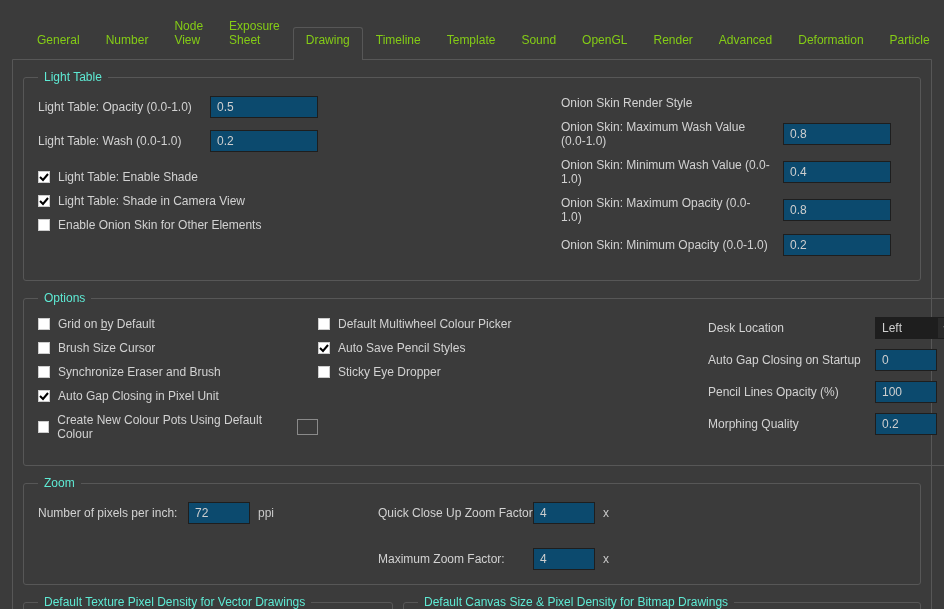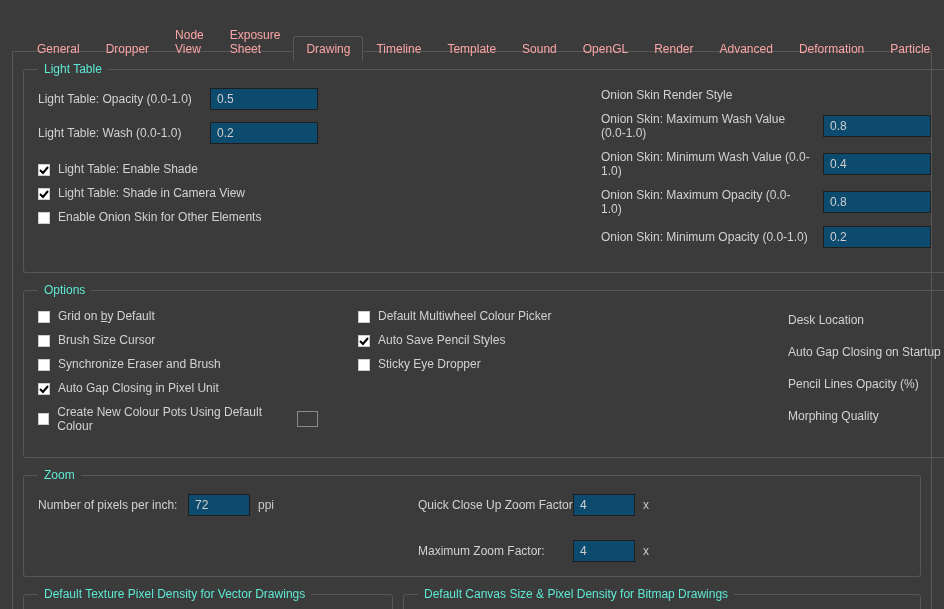--- a/index.html
+++ b/index.html
@@ -14,27 +14,27 @@
     overflow: hidden;
   }
   .root { padding: 0 12px 12px 12px; }
   .tabs {
     display: flex;
     align-items: flex-end;
     padding-left: 12px;
     margin-top: 12px;
   }
   .tab {
-    padding: 5px 12px 5px 12px;
+    padding: 5px 12px 13px 12px;
     border: 1px solid transparent;
     border-bottom: none;
-    color: #fca5a5;
+    color: #84cc16;
     cursor: default;
     position: relative;
-    top: 10px;
+    top: 1px;
     border-radius: 3px 3px 0 0;
   }
   .tab.active {
     border-color: #575757;
     background: #3b3b3b;
     z-index: 2;
   }
   .panel {
     border: 1px solid #575757;
     border-radius: 0 0 3px 3px;
@@ -47,21 +47,21 @@
     margin: 0 0 10px 0;
     padding: 12px 14px 14px 14px;
   }
   fieldset.group > legend {
     padding: 0 6px;
     color: #5eead4;
     font-size: 12px;
   }
   .row { display: flex; align-items: center; }
   .row + .row { margin-top: 24px; }
-  .cols { display: flex; gap: 40px; }
+  .cols { display: flex; }
   .col { flex: 1; }
   .lbl { color: #d2d2d2; }
   .num-input {
     background: #0c4a6e;
     border: 1px solid #1e1e1e;
     color: #cfcfcf;
     height: 22px;
     padding: 0 6px;
     width: 108px;
     font-size: 12px;
@@ -82,21 +82,21 @@
   .select.short { width: 62px; }
   .select .dd-btn {
     position: absolute; right: -21px; top: -1px;
     width: 20px; height: 22px;
     border: 1px solid #1e1e1e;
     background: #2a2a2a;
     display: flex; align-items: center; justify-content: center;
   }
   .select .dd-btn svg { width: 8px; height: 8px; }
   .chk {
-    display: inline-flex; align-items: flex-end; gap: 8px;
+    display: inline-flex; align-items: center; gap: 8px;
     cursor: default;
   }
   .chk .box {
     width: 12px; height: 12px;
     border: 1px solid #cccccc;
     background: #ffffff;
     display: inline-flex; align-items: center; justify-content: center;
   }
   .chk .box svg { width: 10px; height: 10px; display: none; }
   .chk.checked .box svg { display: block; }
@@ -118,21 +118,21 @@
   .opt-right-row { display:flex; align-items:center; justify-content:flex-start; gap:10px; margin-bottom:10px; }
   .opt-right-row .lbl { flex: 0 0 157px; }
   .chklist > .chk { display:flex; margin-bottom:10px; }
 </style>
 </head>
 <body>
 
 <div class="root">
   <div class="tabs">
     <div class="tab">General</div>
-    <div class="tab">Dropper</div>
+    <div class="tab">Number</div>
     <div class="tab">Node View</div>
     <div class="tab">Exposure Sheet</div>
     <div class="tab active">Drawing</div>
     <div class="tab">Timeline</div>
     <div class="tab">Template</div>
     <div class="tab">Sound</div>
     <div class="tab">OpenGL</div>
     <div class="tab">Render</div>
     <div class="tab">Advanced</div>
     <div class="tab">Deformation</div>

